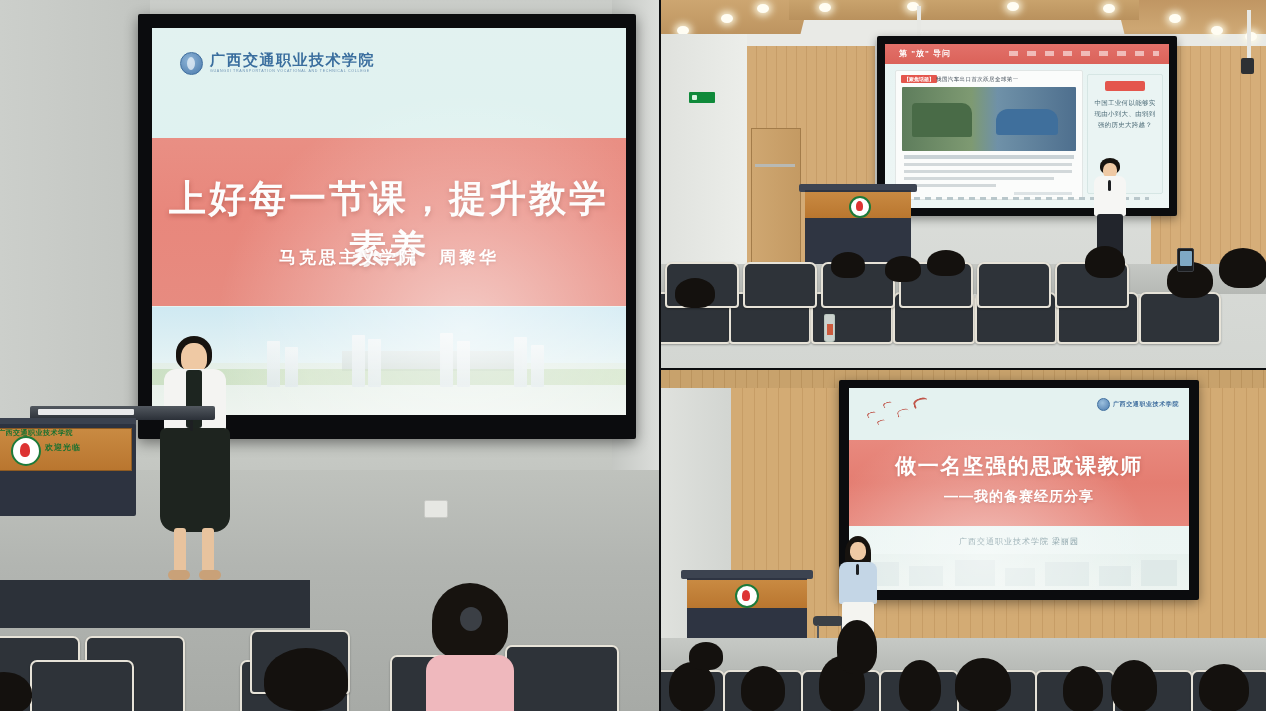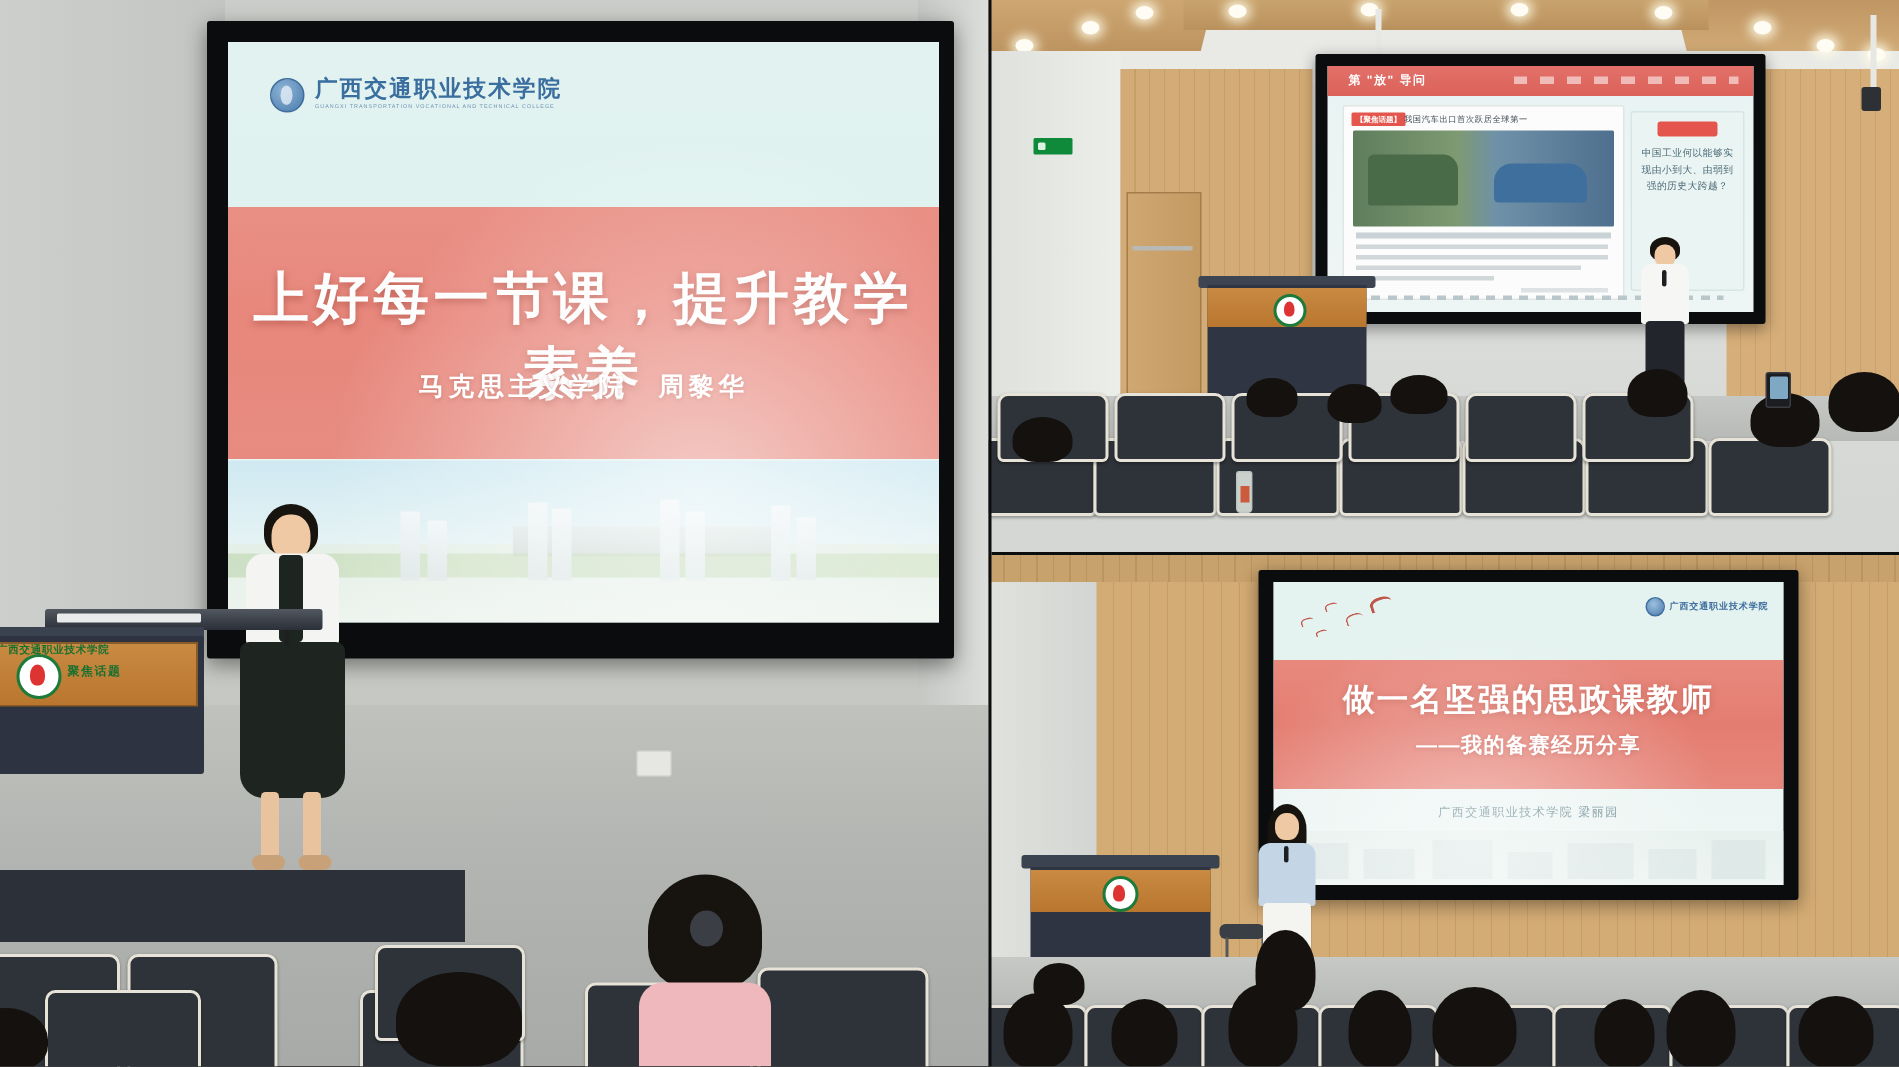--- a/index.html
+++ b/index.html
@@ -277,21 +277,21 @@
     </div>
 
     <div class="l-desk"></div>
     <div class="l-desk-strip"></div>
 
     <div class="l-podium-top"></div>
     <div class="l-podium"></div>
     <div class="l-banner">
       <div class="l-banner-emb"></div>
       <div class="l-banner-txt2" style="left:3px;top:-1px;">广西交通职业技术学院</div>
-      <div class="l-banner-txt">聚焦话题</div>
+      <div class="l-banner-txt">欢迎光临</div>
     </div>
     <div class="l-outlet"></div>
 
     <div class="seat" style="left:-20px;top:636px;width:96px;height:75px;"></div>
     <div class="seat" style="left:85px;top:636px;width:96px;height:75px;"></div>
     <div class="seat" style="left:30px;top:660px;width:100px;height:51px;"></div>
     <div class="seat" style="left:240px;top:660px;width:105px;height:51px;"></div>
     <div class="seat" style="left:250px;top:630px;width:96px;height:60px;"></div>
     <div class="seat" style="left:390px;top:655px;width:108px;height:56px;"></div>
     <div class="seat" style="left:505px;top:645px;width:110px;height:66px;"></div>

